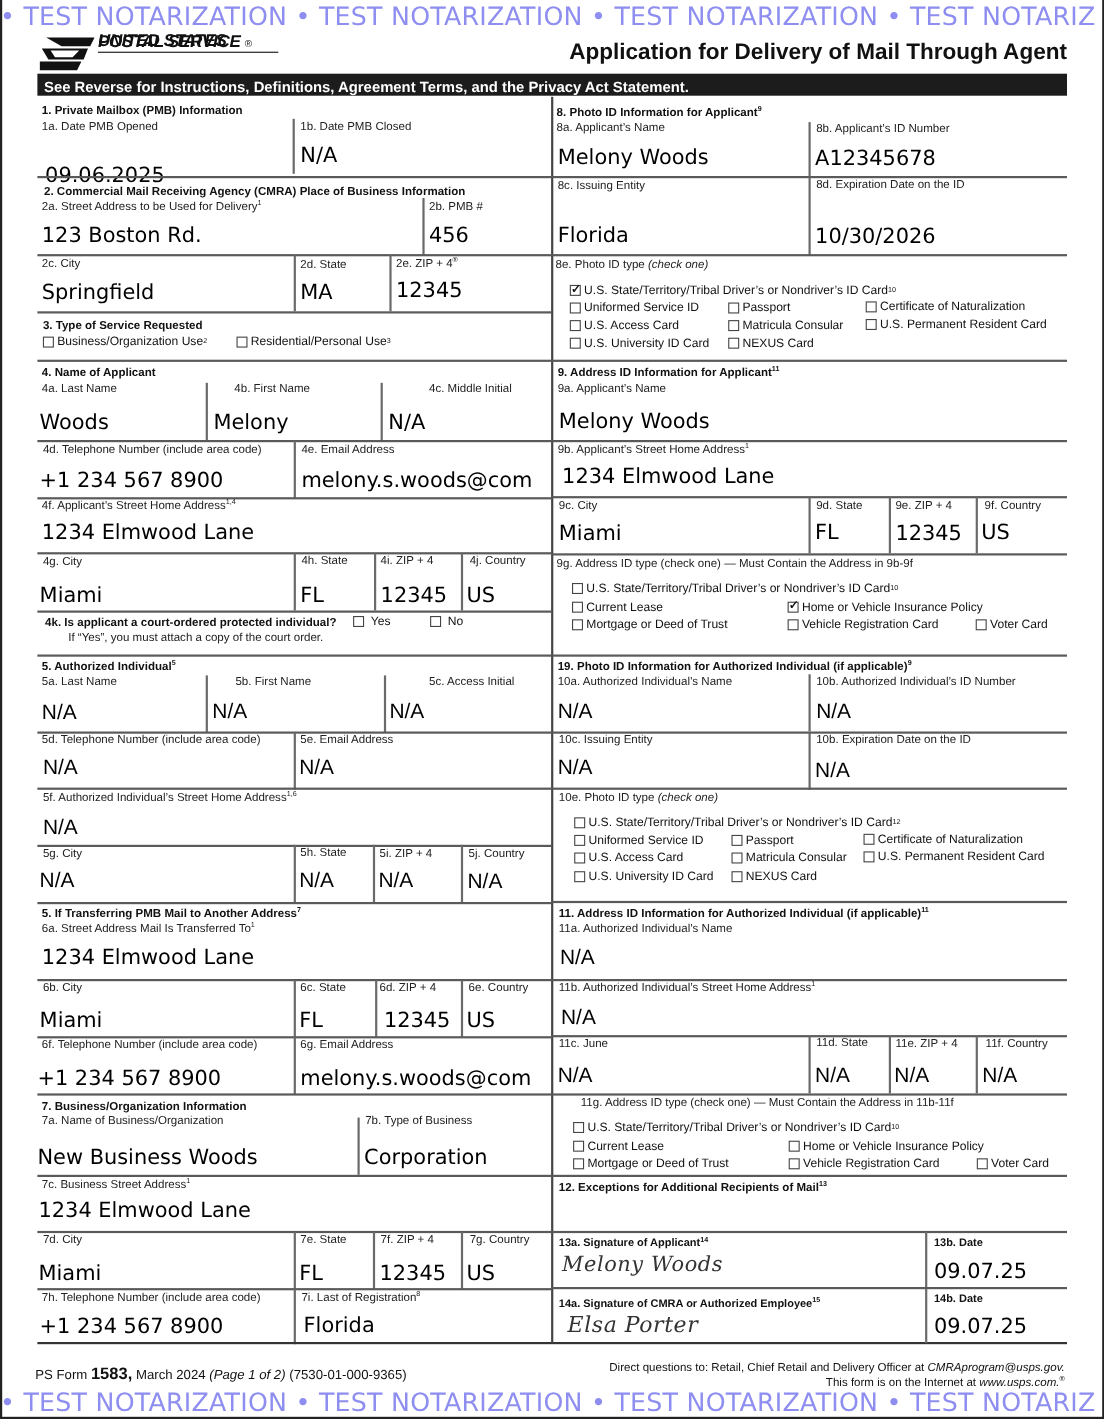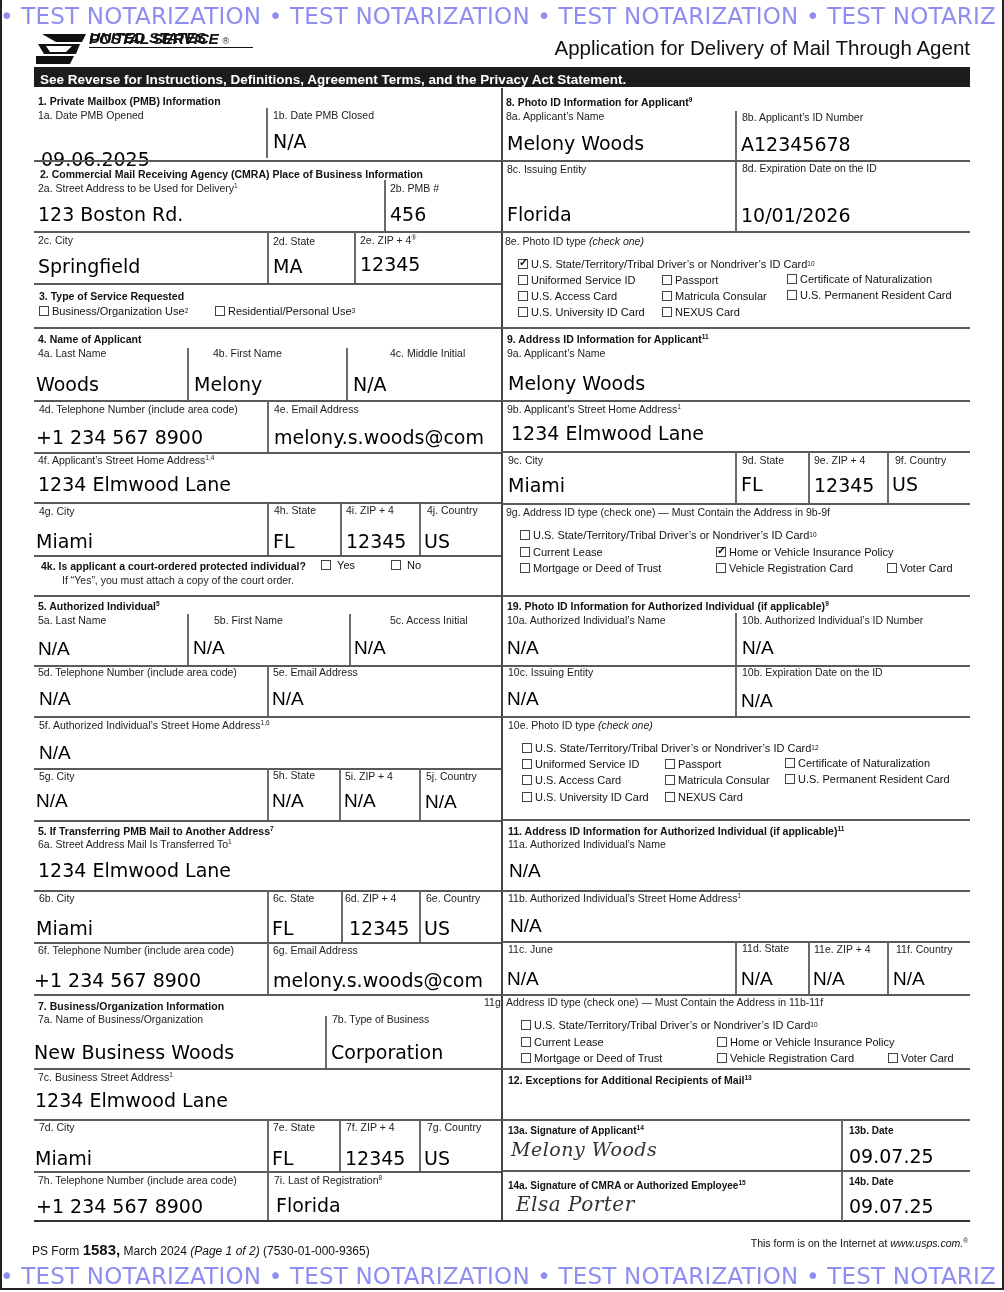--- a/index.html
+++ b/index.html
@@ -5,21 +5,21 @@
   html, body { margin:0; padding:0; }
   body { width:1004px; height:1292px; background:#fff; position:relative; overflow:hidden; font-family:"Liberation Sans", sans-serif; color:#111; }
   .frame { position:absolute; left:0; top:0; width:1000px; height:1288px; border:2px solid #222; border-top:none; box-sizing:content-box; }
   .wm { position:absolute; left:0; width:1004px; height:30px; color:#8e8ef0; font-family:"DejaVu Sans", sans-serif; font-size:23px; white-space:nowrap; overflow:hidden; line-height:30px; letter-spacing:0.2px; }
   .wm.top { top:1px; }
   .wm.bot { top:1261px; }
   .logo { position:absolute; left:36px; top:30px; width:200px; height:36px; }
   .logo .t1 { position:absolute; left:53px; top:-1px; font-style:italic; font-weight:bold; font-size:15.5px; letter-spacing:-0.3px; }
   .logo .t2 { position:absolute; left:53px; top:0; font-style:italic; font-weight:bold; font-size:15.5px; letter-spacing:-0.3px; }
   .logo .rule { position:absolute; left:53px; top:17px; width:164px; height:1px; background:#111; }
-  .title { position:absolute; right:34px; top:36px; font-weight:normal; font-size:20.5px; }
+  .title { position:absolute; right:34px; top:36px; font-weight:bold; font-size:20.5px; }
   .banner { position:absolute; left:34px; top:67px; width:936px; height:20px; background:#1c1c1c; color:#fff; font-weight:bold; font-size:13.5px; line-height:26px; padding-left:6px; box-sizing:border-box; overflow:hidden; }
   .cell { position:absolute; box-sizing:border-box; }
   .lbl { position:absolute; font-size:10.5px; color:#222; white-space:nowrap; }
   .hd { position:absolute; font-size:10.5px; font-weight:bold; white-space:nowrap; }
   .val { position:absolute; font-family:"DejaVu Sans", sans-serif; font-size:19px; white-space:nowrap; color:#000; }
   .val.sm { font-family:"Liberation Sans", sans-serif; }
   .hl { position:absolute; height:1.5px; background:#5a5a5a; }
   .vl { position:absolute; width:1.5px; background:#6a6a6a; }
   sup { font-size:6.5px; vertical-align:super; line-height:0; }
   .cb { position:absolute; font-size:11px; white-space:nowrap; display:flex; align-items:center; }
@@ -217,21 +217,21 @@
 <div class="lbl" style="left:506px;top:110px">8a. Applicant’s Name</div>
 <div class="val" style="left:507px;top:132px">Melony Woods</div>
 <div class="vl" style="left:735px;top:111px;height:50px"></div>
 <div class="lbl" style="left:742px;top:111px">8b. Applicant’s ID Number</div>
 <div class="val" style="left:741px;top:133px">A12345678</div>
 <div class="hl" style="left:502px;top:160px;width:468px"></div>
 <div class="lbl" style="left:507px;top:163px">8c. Issuing Entity</div>
 <div class="val" style="left:507px;top:203px">Florida</div>
 <div class="vl" style="left:735px;top:161px;height:71px"></div>
 <div class="lbl" style="left:742px;top:162px">8d. Expiration Date on the ID</div>
-<div class="val" style="left:741px;top:204px">10/01/2026</div>
+<div class="val" style="left:741px;top:204px">10/30/2026</div>
 <div class="hl" style="left:502px;top:231px;width:468px"></div>
 <div class="lbl" style="left:505px;top:235px"><span>8e. Photo ID type</span> <i>(check one)</i></div>
 <div class="cb" style="left:518px;top:258px">
     <span class="box checked"></span>
     <span>U.S. State/Territory/Tribal Driver’s or Nondriver’s ID Card</span>
     <sup>10</sup>
   </div>
 <div class="cb" style="left:518px;top:274px">
     <span class="box"></span>
     <span>Uniformed Service ID</span>
@@ -378,21 +378,21 @@
 <div class="vl" style="left:735px;top:942px;height:52px"></div>
 <div class="lbl" style="left:742px;top:942px">11d. State</div>
 <div class="val sm" style="left:741px;top:968px">N/A</div>
 <div class="vl" style="left:808px;top:942px;height:52px"></div>
 <div class="lbl" style="left:814px;top:943px">11e. ZIP + 4</div>
 <div class="val sm" style="left:813px;top:968px">N/A</div>
 <div class="vl" style="left:887px;top:942px;height:52px"></div>
 <div class="lbl" style="left:896px;top:943px">11f. Country</div>
 <div class="val sm" style="left:893px;top:968px">N/A</div>
 <div class="hl" style="left:502px;top:994px;width:468px"></div>
-<div class="lbl" style="left:484px;top:996px">11g. Address ID type (check one) — Must Contain the Address in 11b-11f</div>
+<div class="lbl" style="left:528px;top:996px">11g. Address ID type (check one) — Must Contain the Address in 11b-11f</div>
 <div class="cb" style="left:521px;top:1019px">
     <span class="box"></span>
     <span>U.S. State/Territory/Tribal Driver’s or Nondriver’s ID Card</span>
     <sup>10</sup>
   </div>
 <div class="cb" style="left:521px;top:1036px">
     <span class="box"></span>
     <span>Current Lease</span>
   </div>
 <div class="cb" style="left:717px;top:1036px">
@@ -424,16 +424,17 @@
 <div class="val" style="left:849px;top:1145px">09.07.25</div>
 <div class="hl" style="left:502px;top:1170px;width:468px"></div>
 
 <div class="hd" style="left:508px;top:1180px;font-size:10px"><span>14a. Signature of CMRA or Authorized Employee</span><sup>15</sup></div>
 <div class="sig" style="left:516px;top:1192px;font-size:20px">Elsa Porter</div>
 <div class="hd" style="left:849px;top:1176px;font-size:10px">14b. Date</div>
 <div class="val" style="left:849px;top:1195px">09.07.25</div>
 
 <div class="foot-left"><span>PS Form </span><b>1583,</b><span> March 2024 </span><i>(Page 1 of 2)</i><span> (7530-01-000-9365)</span></div>
 <div class="foot-right">
+  <div><span>Direct questions to: Retail, Chief Retail and Delivery Officer at </span><i>CMRAprogram@usps.gov.</i></div>
   <div><span>This form is on the Internet at </span><i>www.usps.com.</i><sup>®</sup></div>
 </div>
 
 <div class="wm bot">• TEST NOTARIZATION • TEST NOTARIZATION • TEST NOTARIZATION • TEST NOTARIZ</div>
 
 </body></html>

